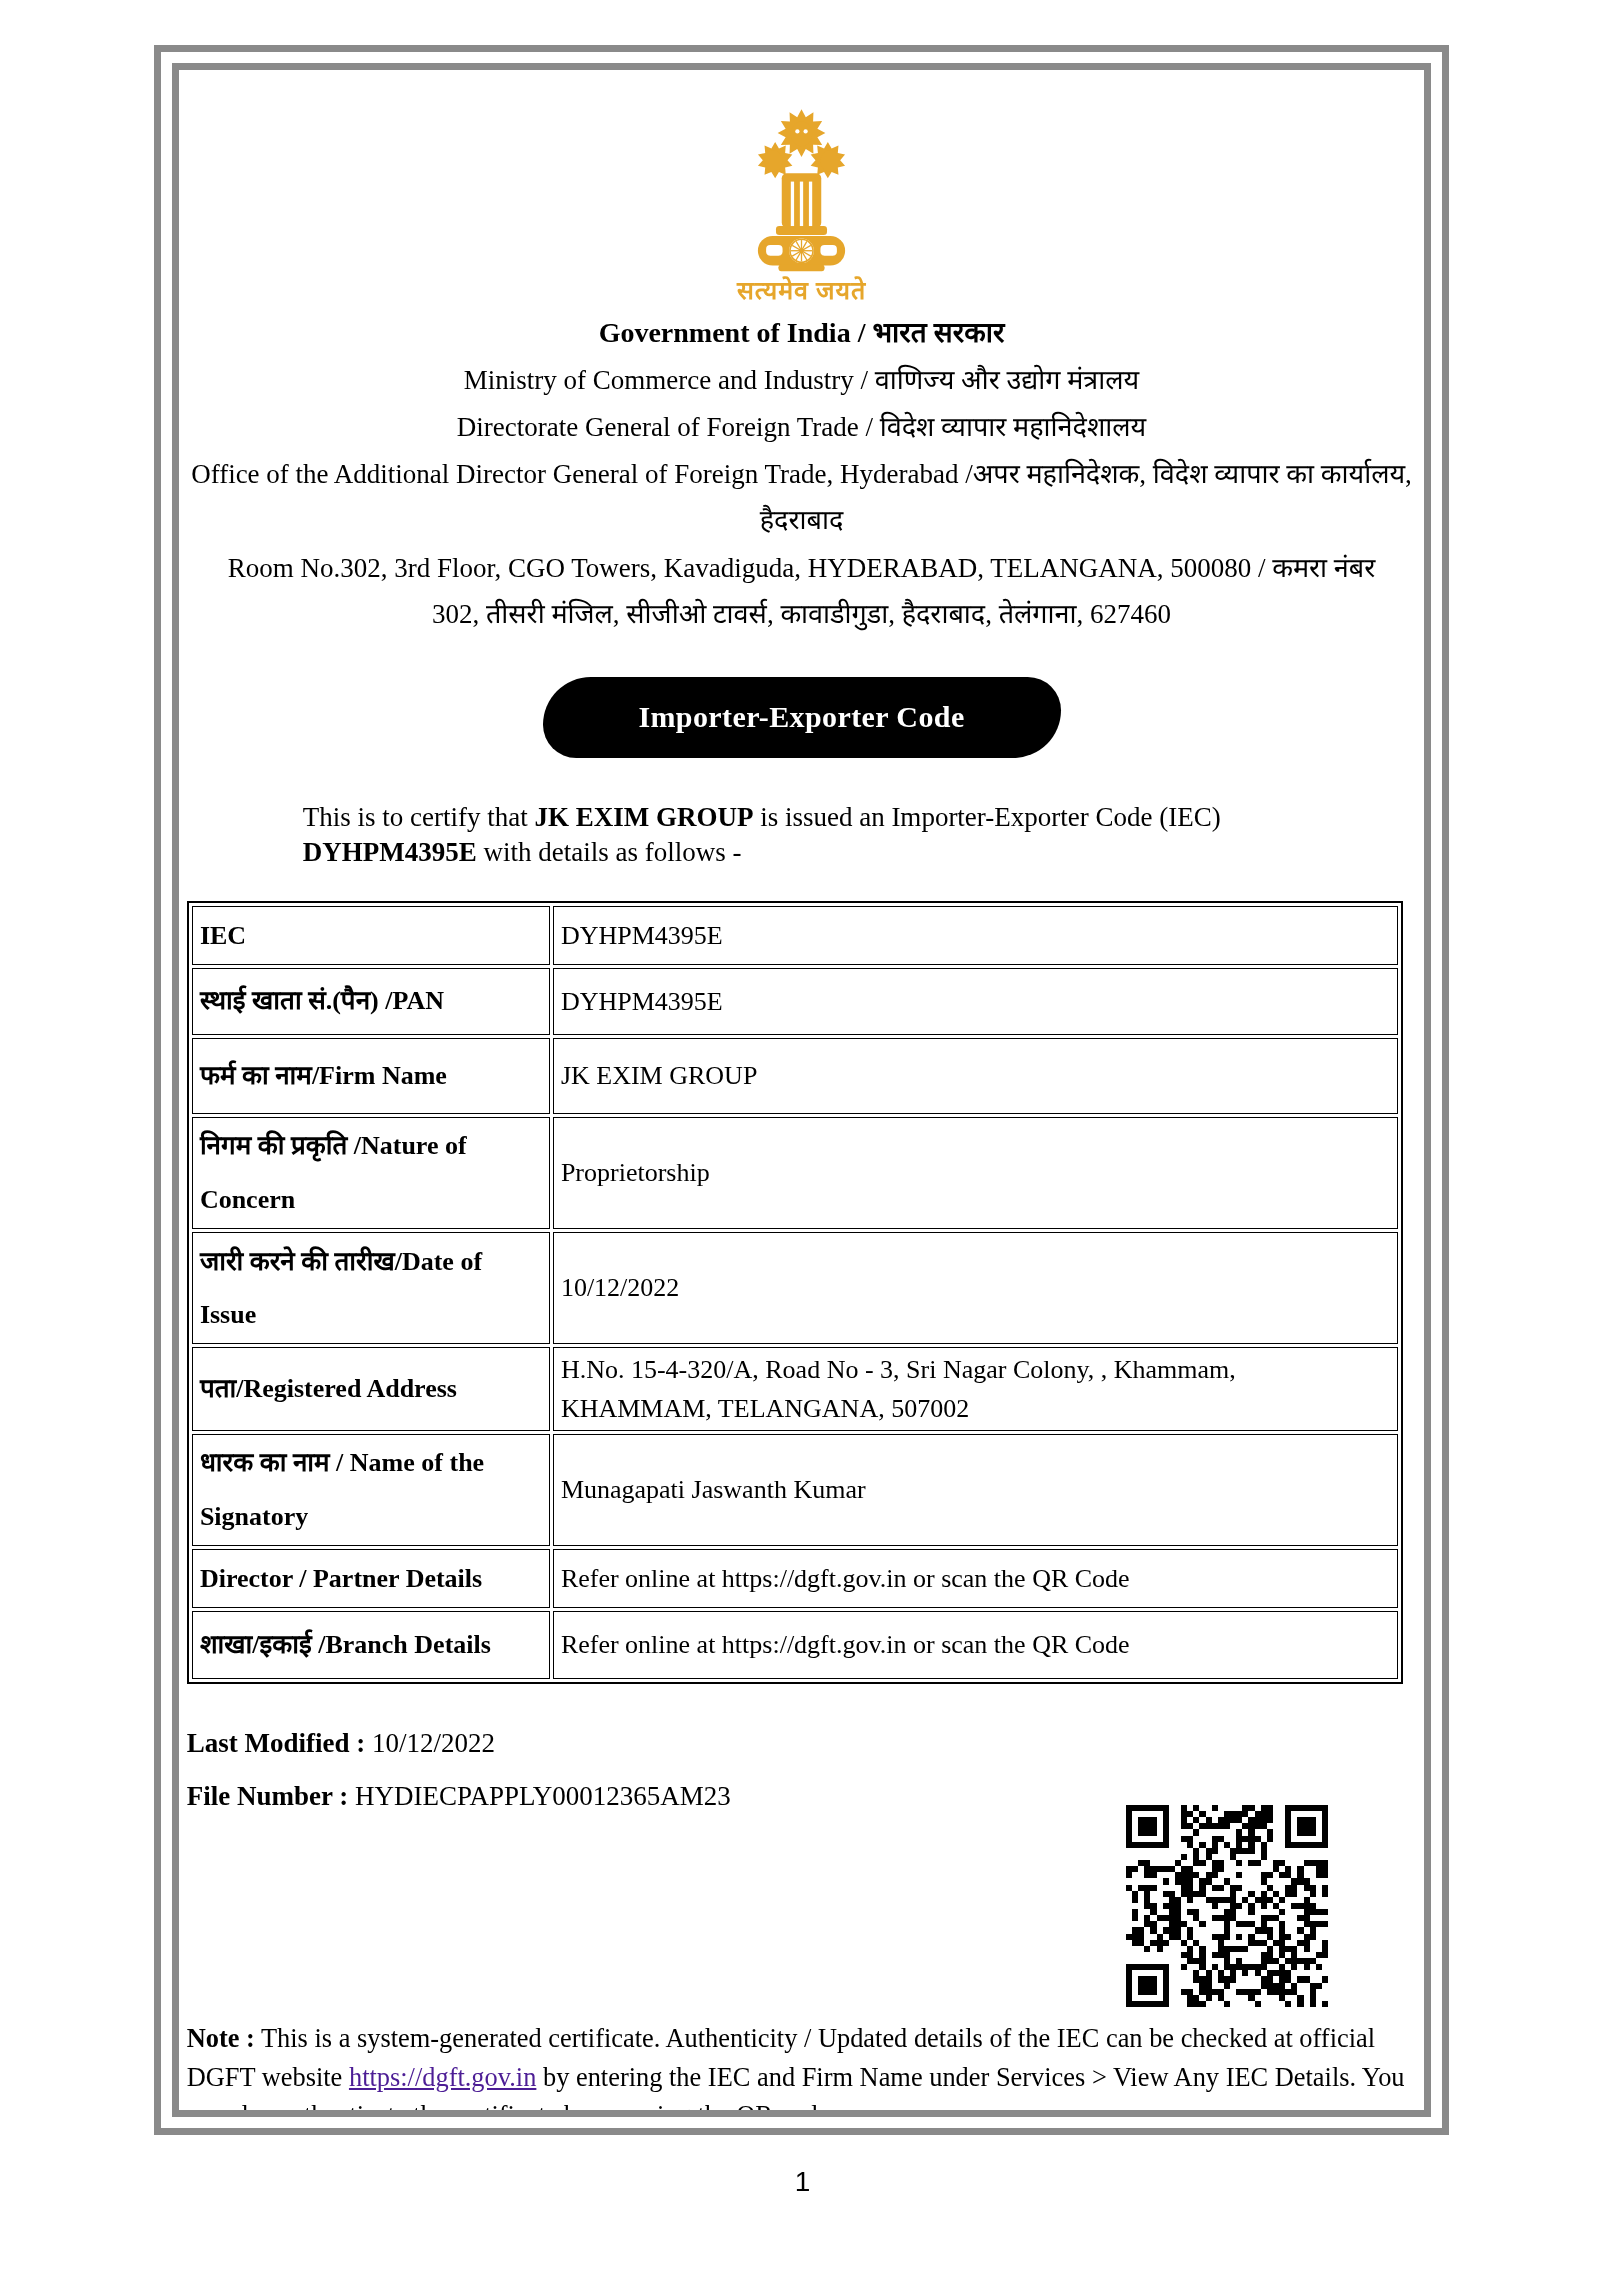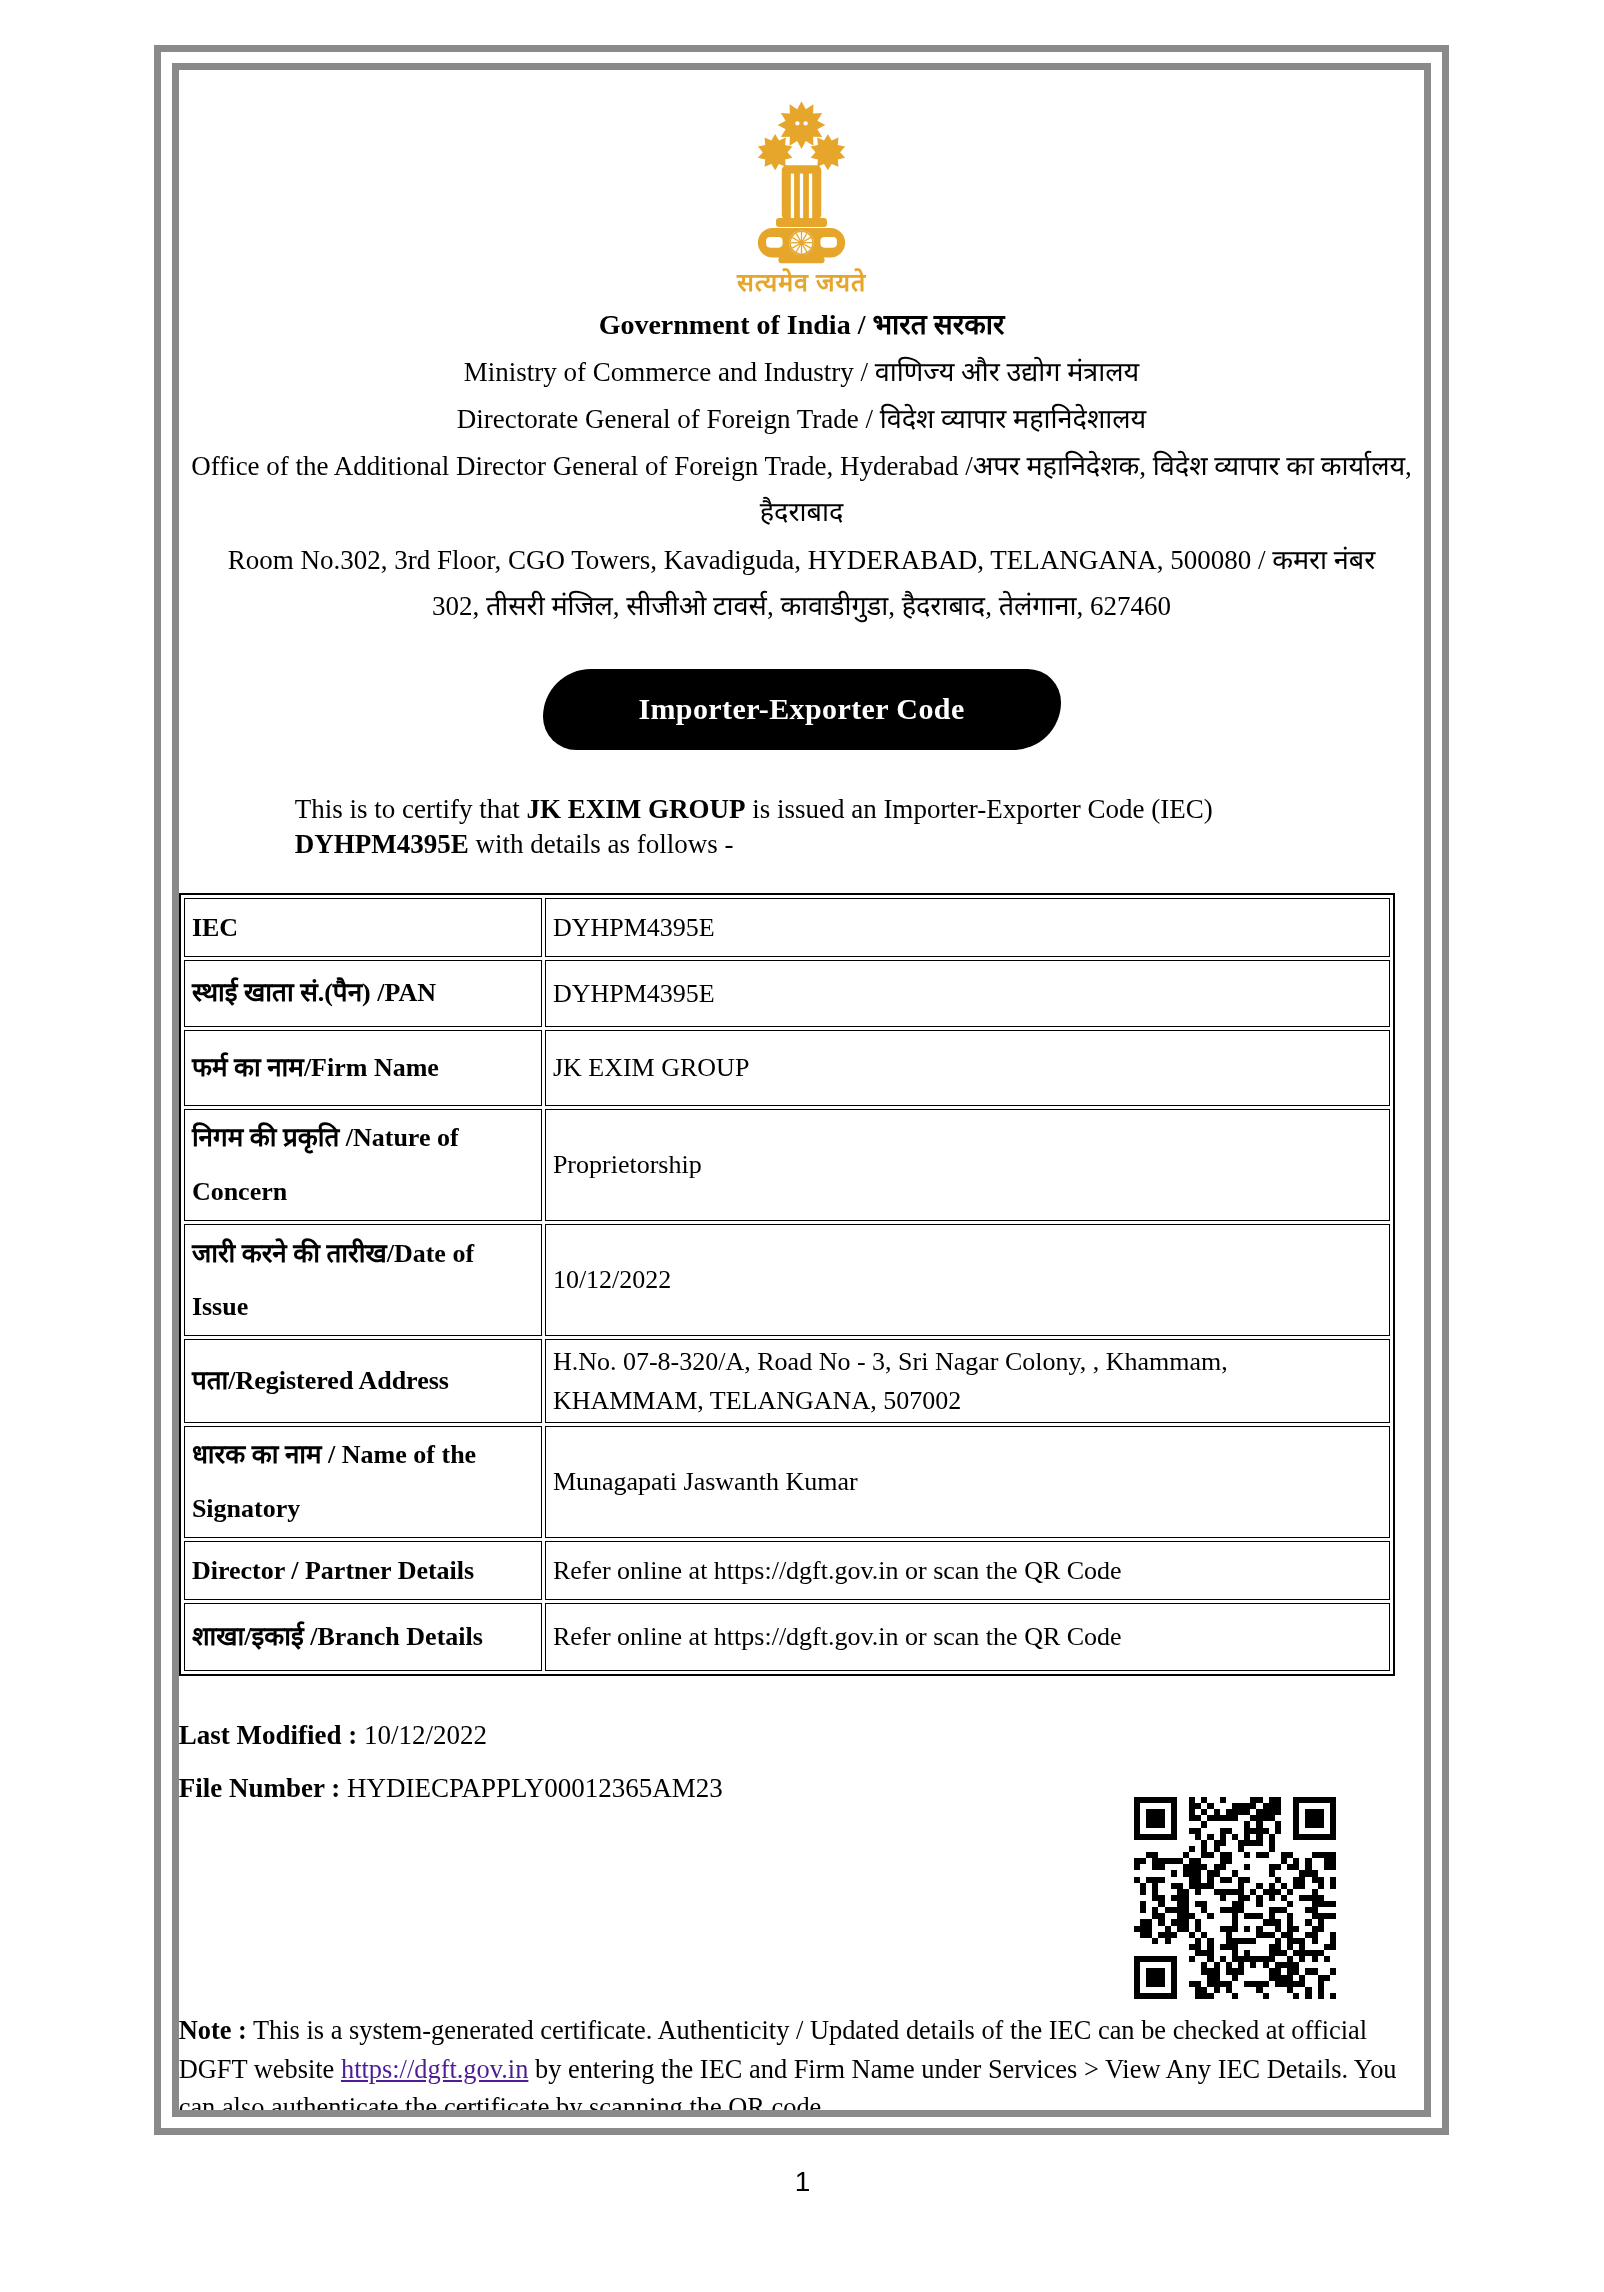--- a/index.html
+++ b/index.html
@@ -8,21 +8,21 @@
     width:1605px; height:2293px; position:relative;
     font-family:"Liberation Serif","DejaVu Serif",serif;
     color:#000;
   }
   .sheet-outer {
     position:absolute; left:154px; top:45px; width:1295px; height:2090px;
     border:7.2px solid #8a8a8a; padding:10.7px; background:#fff;
   }
   .sheet-inner {
     width:100%; height:100%;
-    border:7.2px solid #8a8a8a; padding:0; overflow:hidden;
+    border:7.2px solid #8a8a8a; padding:8px; overflow:hidden;
   }
   .doc-header { text-align:center; padding-top:23px; }
   .emblem { display:block; }
   .emblem svg { display:block; margin:0 auto; }
   .emblem-caption {
     color:#e6a62b; font-weight:bold; font-size:25px; line-height:1;
     margin-top:1.8px; letter-spacing:0.9px;
   }
   .gov-line { font-size:28px; font-weight:bold; margin-top:9px; }
   .hdr-line { font-size:27px; margin-top:13.4px; line-height:1.25; }
@@ -146,21 +146,21 @@
         <tr class="r4">
           <td class="lbl">निगम की प्रकृति /Nature of Concern</td>
           <td class="val">Proprietorship</td>
         </tr>
         <tr class="r5">
           <td class="lbl">जारी करने की तारीख/Date of Issue</td>
           <td class="val">10/12/2022</td>
         </tr>
         <tr class="r6">
           <td class="lbl">पता/Registered Address</td>
-          <td class="val">H.No. 07-8-320/A, Road No - 3, Sri Nagar Colony, , Khammam, KHAMMAM, TELANGANA, 507002</td>
+          <td class="val">H.No. 15-4-320/A, Road No - 3, Sri Nagar Colony, , Khammam, KHAMMAM, TELANGANA, 507002</td>
         </tr>
         <tr class="r7">
           <td class="lbl">धारक का नाम / Name of the Signatory</td>
           <td class="val">Munagapati Jaswanth Kumar</td>
         </tr>
         <tr class="r8">
           <td class="lbl">Director / Partner Details</td>
           <td class="val">Refer online at https://dgft.gov.in or scan the QR Code</td>
         </tr>
         <tr class="r9">

